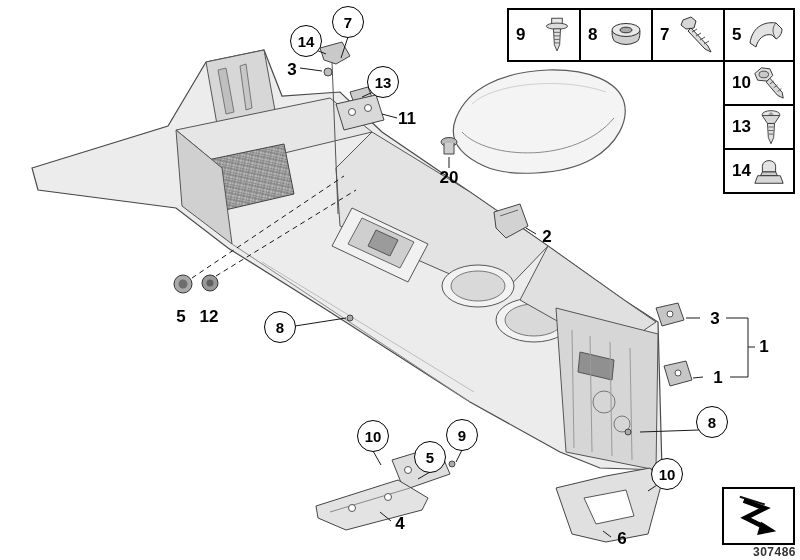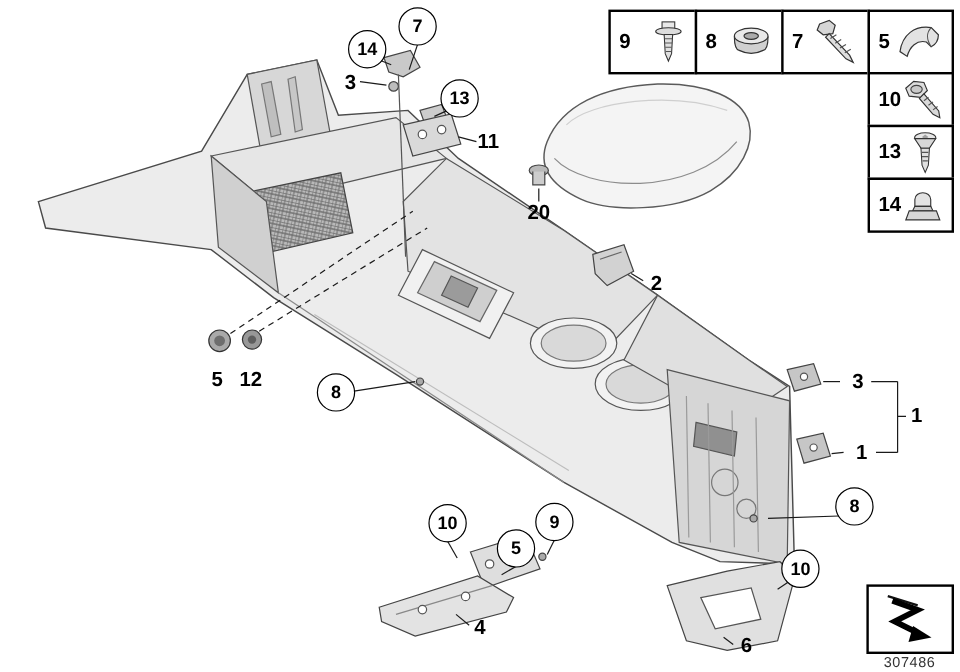--- a/index.html
+++ b/index.html
@@ -17,22 +17,22 @@
   
   .legend-cell { position:absolute; background:#fff; border:2px solid #000;
                  box-sizing:border-box; display:flex; align-items:center;
                  justify-content:space-between; padding:2px 7px; }
   .legend-cell .num { font-weight:bold; font-size:17px; color:#000; }
   .legend-cell .ico { display:flex; align-items:center; justify-content:center; }
 
   .refbox { position:absolute; left:722px; top:487px; width:73px; height:58px;
             border:2px solid #000; box-sizing:border-box; background:#fff;
             display:flex; align-items:center; justify-content:center; }
-  .dwg { position:absolute; left:720px; top:545px; width:76px; text-align:center;
-         font-size:12px; color:#333; letter-spacing:0.5px; }
+  .dwg { position:absolute; left:720px; top:545px; width:76px; text-align:right;
+         font-size:12px; color:#333; letter-spacing:0.5px;font-weight:bold; }
 </style>
 </head>
 <body>
 
 <div class="stage">
 
   <svg class="art" width="800" height="560" viewBox="0 0 800 560">
     <defs>
       <pattern id="mesh" width="6" height="6" patternUnits="userSpaceOnUse" patternTransform="rotate(12)">
         <rect width="6" height="6" fill="#b9b9b9"></rect>

